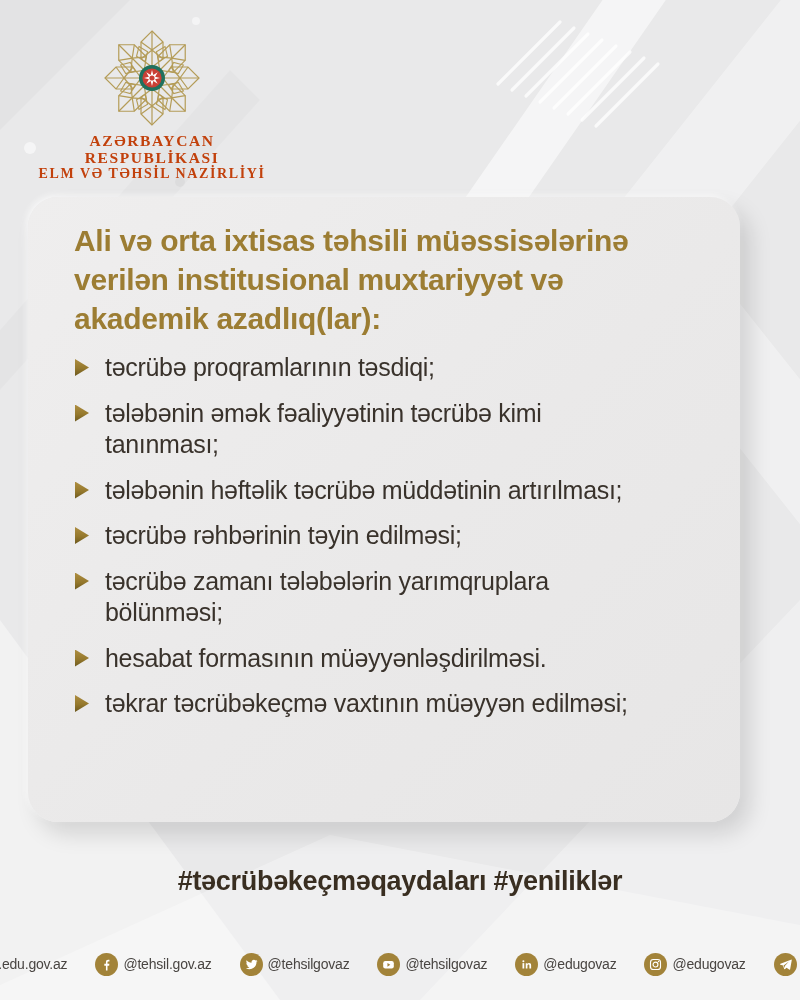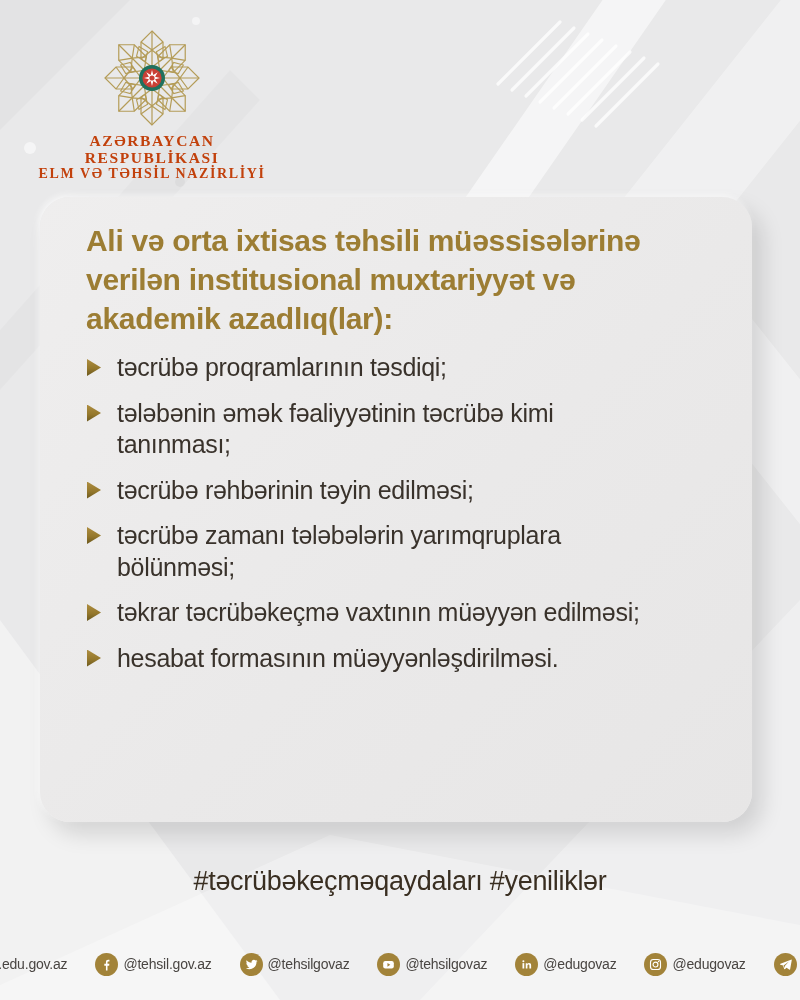--- a/index.html
+++ b/index.html
@@ -19,21 +19,21 @@
   .emblem{display:block;margin:0 auto 4px auto;}
   .org-name{
     font-family:"Liberation Serif",serif;
     color:#c2410c;letter-spacing:1.6px;font-weight:bold;
   }
   .org-line1{font-size:15.5px;line-height:17px;}
   .org-line2{font-size:14px;line-height:16px;}
 
   
   .card{
-    position:absolute;left:40px;top:197px;width:712px;height:625px;
+    position:absolute;left:28px;top:197px;width:712px;height:625px;
     background:linear-gradient(135deg,#efeeee 0%,#eae9e9 55%,#e7e6e6 100%);
     border-radius:30px;
     box-shadow:10px 12px 22px rgba(0,0,0,0.13), -2px -2px 6px rgba(255,255,255,0.7);
     box-sizing:border-box;
     padding:24px 40px 20px 46px;
   }
   .card-title{
     color:#9c7d33;
     font-weight:bold;
     font-size:30px;line-height:1.3;
@@ -55,21 +55,21 @@
     content:"";position:absolute;left:1px;top:7px;
     width:14px;height:17px;
     clip-path:polygon(0 0,100% 50%,0 100%);
     background:linear-gradient(180deg,#ad8d40 0%,#95782c 55%,#6b581e 100%);
   }
 
   
   .hashtags{
     position:absolute;left:0;top:866px;width:800px;
     text-align:center;
-    color:#392e21;font-weight:normal;font-size:27px;letter-spacing:-0.3px;
+    color:#392e21;font-weight:bold;font-size:27px;letter-spacing:-0.3px;
   }
 
   
   .footer{
     position:absolute;left:8px;top:942px;width:800px;height:44px;
     display:flex;align-items:center;justify-content:center;gap:28px;
   }
   .f-item{display:flex;align-items:center;gap:5px;white-space:nowrap;}
   .f-icon{
     width:23px;height:23px;border-radius:50%;
@@ -143,25 +143,26 @@
 </div>
 
 <div class="card">
   <h1 class="card-title">Ali və orta ixtisas təhsili müəssisələrinə
 verilən institusional muxtariyyət və
 akademik azadlıq(lar):</h1>
   <ul class="rights">
     <li>təcrübə proqramlarının təsdiqi;</li>
     <li>tələbənin əmək fəaliyyətinin təcrübə kimi
 tanınması;</li>
+    <li>tələbənin həftəlik təcrübə müddətinin artırılması;</li>
     <li>təcrübə rəhbərinin təyin edilməsi;</li>
     <li>təcrübə zamanı tələbələrin yarımqruplara
 bölünməsi;</li>
+    <li>hesabat formasının müəyyənləşdirilməsi.</li>
     <li>təkrar təcrübəkeçmə vaxtının müəyyən edilməsi;</li>
-    <li>hesabat formasının müəyyənləşdirilməsi.</li>
   </ul>
 </div>
 
 <div class="hashtags">#təcrübəkeçməqaydaları #yeniliklər</div>
 
 <div class="footer">
 
   <div class="f-item">
     <span class="f-icon">
       <svg width="16" height="16" viewBox="0 0 24 24" fill="none" stroke="#ffffff" stroke-width="1.7">

